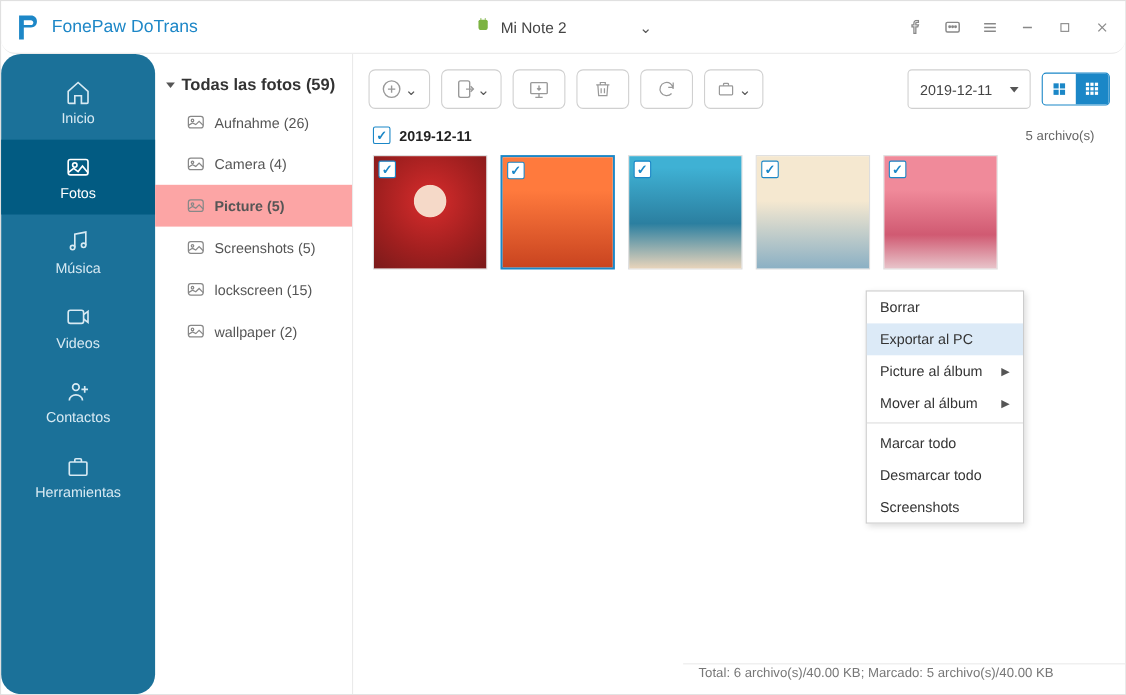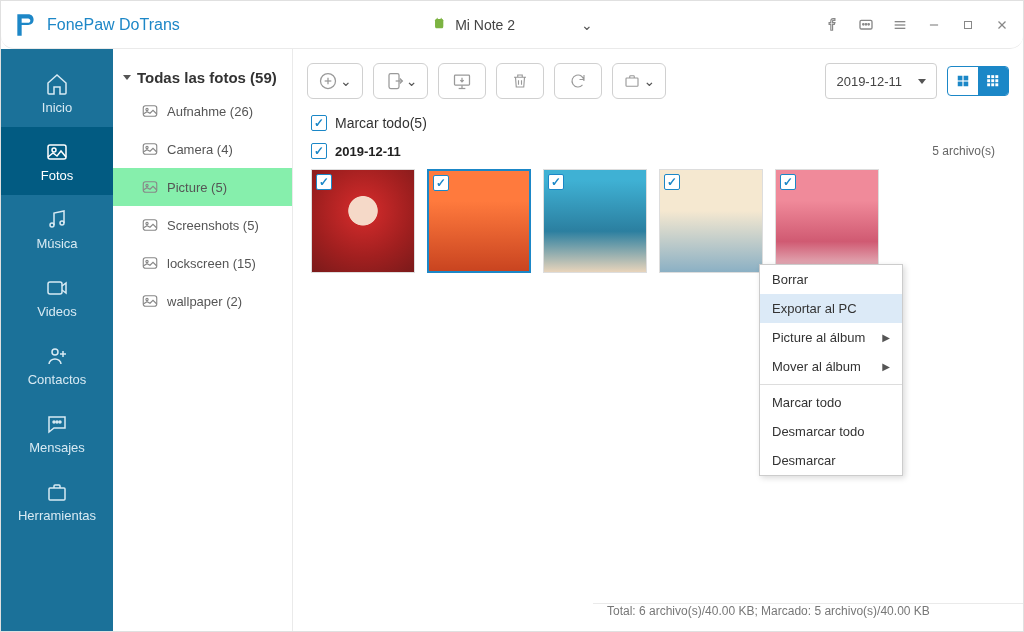--- a/index.html
+++ b/index.html
@@ -11,30 +11,30 @@
   .titlebar .app-title { color: #1d87c7; font-size: 16px; font-weight: 500; }
   .titlebar .device { position: absolute; left: 50%; transform: translateX(-50%); display: flex; align-items: center; gap: 8px; cursor: pointer; }
   .titlebar .device-name { color: #444; font-size: 14px; }
   .titlebar .right-controls { margin-left: auto; display: flex; align-items: center; gap: 16px; color: #888; }
   .right-controls span { cursor: pointer; display: inline-flex; align-items: center; justify-content: center; width: 18px; height: 18px; }
   
   
   .main { display: flex; height: calc(100% - 48px); }
   
   
-  .nav-sidebar { width: 112px; background: #1b7199; display: flex; flex-direction: column; padding-top: 10px; }
+  .nav-sidebar { width: 140px; background: #1b7199; display: flex; flex-direction: column; padding-top: 10px; border-radius: 18px; }
   .nav-item { display: flex; flex-direction: column; align-items: center; justify-content: center; color: #d8eaf3; font-size: 13px; height: 68px; cursor: pointer; gap: 4px; }
   .nav-item.active { background: #025b82; color: #fff; }
   .nav-item svg { width: 24px; height: 24px; }
   
   
   .folder-tree { width: 180px; border-right: 1px solid #eaeaea; padding-top: 14px; }
   .folder-header { display: flex; align-items: center; gap: 6px; padding: 6px 10px; font-size: 15px; font-weight: 600; color: #333; cursor: pointer; }
   .folder-item { display: flex; align-items: center; gap: 8px; padding: 10px 10px 10px 28px; font-size: 13px; color: #555; cursor: pointer; }
-  .folder-item.active { background: #86efac; }
+  .folder-item.active { background: #fca5a5; font-weight: bold; }
   .folder-item svg { width: 18px; height: 18px; flex-shrink: 0; }
   
   
   .content { flex: 1; display: flex; flex-direction: column; position: relative; }
   
   
   .toolbar { display: flex; align-items: center; padding: 14px 14px 10px 14px; gap: 10px; }
   .tool-btn { height: 36px; min-width: 48px; border: 1px solid #d0d0d0; border-radius: 6px; background: #fff; display: flex; align-items: center; justify-content: center; cursor: pointer; color: #888; gap: 2px; padding: 0 10px; }
   .toolbar-right { margin-left: auto; display: flex; align-items: center; gap: 10px; }
   .date-select { height: 36px; border: 1px solid #d0d0d0; border-radius: 4px; padding: 0 10px; display: flex; align-items: center; gap: 16px; font-size: 13px; color: #444; cursor: pointer; }
@@ -179,29 +179,20 @@
       <span>Videos</span>
     </div>
     <div class="nav-item">
       <svg viewBox="0 0 24 24" fill="none" stroke="currentColor" stroke-width="1.5">
           <circle cx="10" cy="8" r="3"></circle>
           <path d="M4 20c0-3 3-5 6-5s6 2 6 5"></path>
           <line x1="18" y1="7" x2="18" y2="13"></line>
           <line x1="15" y1="10" x2="21" y2="10"></line>
         </svg>
       <span>Contactos</span>
-    </div>
-    <div class="nav-item">
-      <svg viewBox="0 0 24 24" fill="none" stroke="currentColor" stroke-width="1.5">
-          <path d="M4 5h16v11H9l-5 4V5z"></path>
-          <circle cx="9" cy="10" r="1" fill="currentColor"></circle>
-          <circle cx="12" cy="10" r="1" fill="currentColor"></circle>
-          <circle cx="15" cy="10" r="1" fill="currentColor"></circle>
-        </svg>
-      <span>Mensajes</span>
     </div>
     <div class="nav-item">
       <svg viewBox="0 0 24 24" fill="none" stroke="currentColor" stroke-width="1.5">
           <rect x="4" y="8" width="16" height="12" rx="1"></rect>
           <path d="M9 8V6a1 1 0 011-1h4a1 1 0 011 1v2"></path>
         </svg>
       <span>Herramientas</span>
     </div>
   </div>
 
@@ -330,24 +321,20 @@
                 <rect x="16" y="9" width="5" height="5"></rect>
                 <rect x="2" y="16" width="5" height="5"></rect>
                 <rect x="9" y="16" width="5" height="5"></rect>
                 <rect x="16" y="16" width="5" height="5"></rect>
               </svg>
           </div>
         </div>
       </div>
     </div>
 
-    <div class="select-all-row">
-      <span class="checkbox checked"></span>
-      <span class="select-all-label">Marcar todo(5)</span>
-    </div>
 
     <div class="group-header">
       <span class="checkbox checked"></span>
       <span class="group-date">2019-12-11</span>
       <span class="group-count">5 archivo(s)</span>
     </div>
 
     <div class="photo-grid">
       <div class="photo-item">
         <div class="thumb thumb-1"></div>
@@ -387,21 +374,21 @@
           <span class="ctx-arrow">▶</span>
         </div>
       <div class="ctx-sep"></div>
       <div class="ctx-item">
           <span>Marcar todo</span>
         </div>
       <div class="ctx-item">
           <span>Desmarcar todo</span>
         </div>
       <div class="ctx-item">
-          <span>Desmarcar</span>
+          <span>Screenshots</span>
         </div>
     </div>
 
     <div class="status-bar">
       <span>Total: 6 archivo(s)/40.00 KB; Marcado: 5 archivo(s)/40.00 KB</span>
     </div>
   </div>
 </div>
 
 </body></html>

